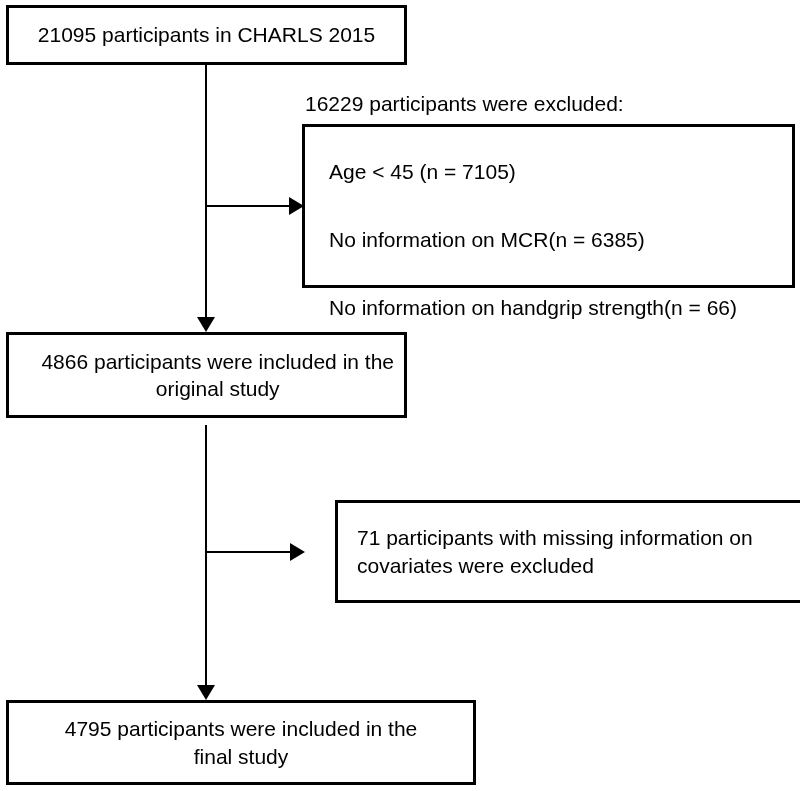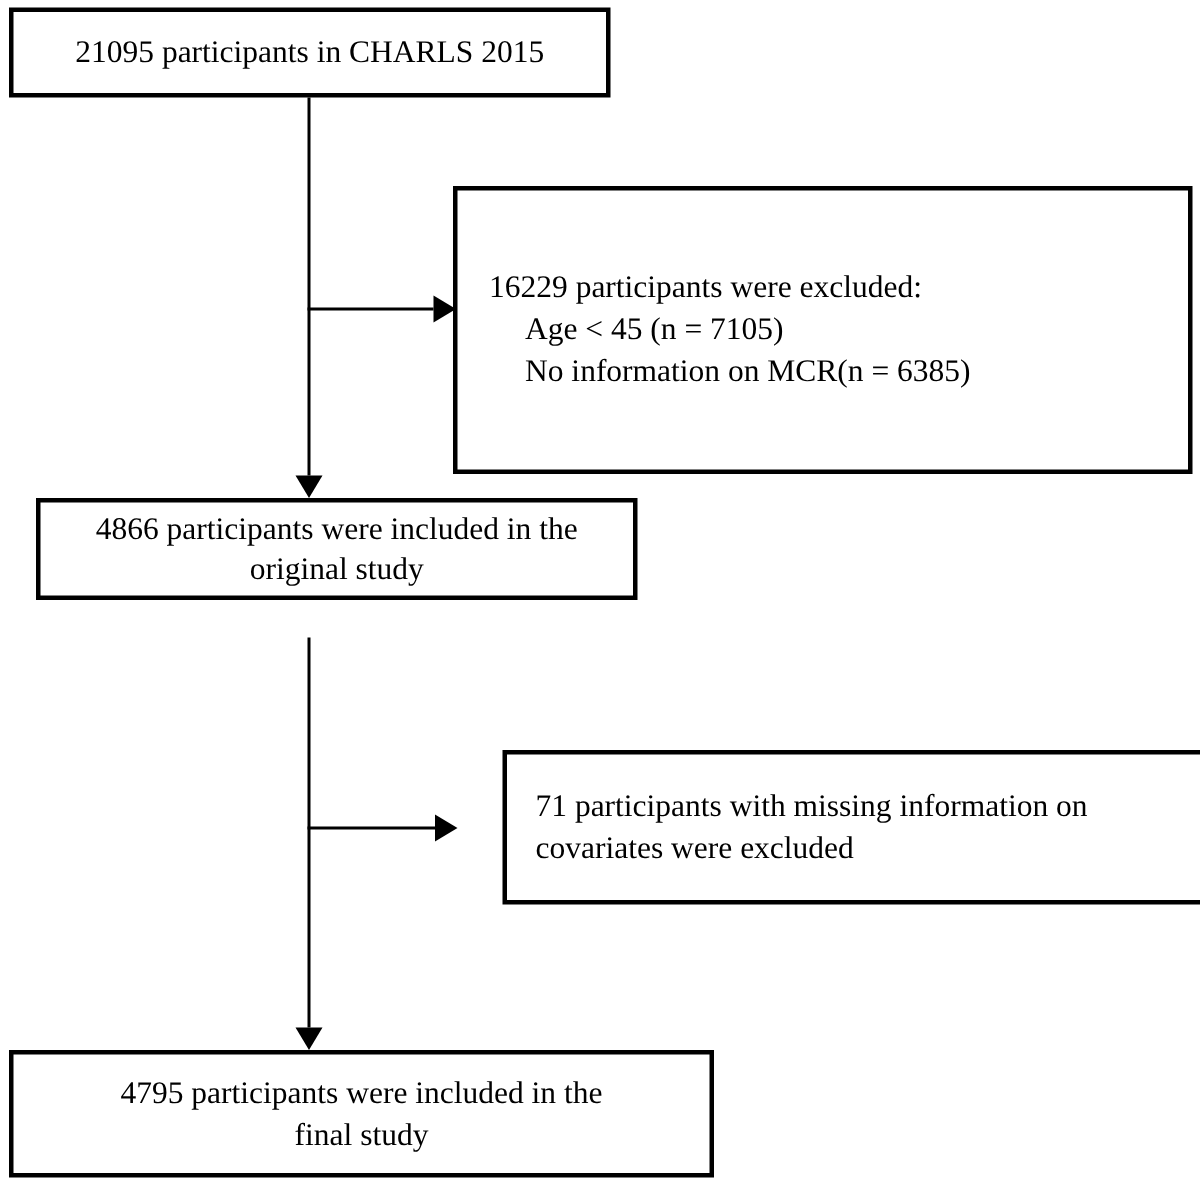--- a/index.html
+++ b/index.html
@@ -5,21 +5,21 @@
   html, body {
     margin: 0;
     padding: 0;
     background: #ffffff;
   }
   #flowchart {
     position: relative;
     width: 800px;
     height: 791px;
     background: #ffffff;
-    font-family: Liberation Serif, serif;
+    font-family: Liberation Sans, sans-serif;
     color: #000000;
     overflow: hidden;
   }
   .node {
     position: absolute;
     box-sizing: border-box;
     border: 3px solid #000000;
     background: #ffffff;
     display: flex;
     align-items: center;
@@ -38,21 +38,21 @@
   .node.left-align .node-text {
     text-align: left;
     padding: 0 0 0 19px;
   }
   .excl-list {
     font-size: 21px;
     line-height: 1.33;
     text-align: left;
   }
   .excl-head { display: block; }
-  .excl-item { display: block; padding-left: 24px; }
+  .excl-item { display: block; padding-left: 24px; margin-top: 40px; }
 
   
   .trunk {
     position: absolute;
     width: 2px;
     background: #000000;
   }
   .branch {
     position: absolute;
     height: 2px;
@@ -83,29 +83,30 @@
   <div class="node" style="left:6px; top:5px; width:401px; height:60px;">
     <span class="node-text">21095 participants in CHARLS 2015</span>
   </div>
 
   <div class="trunk" style="left:205px; top:65px; width:2px; height:252px;"></div>
   <div class="arrow-down" style="left:197px; top:317px;"></div>
 
   <div class="branch" style="left:205px; top:205px; width:84px; height:2px;"></div>
   <div class="arrow-right" style="left:289px; top:197px;"></div>
 
-  <div class="node left-align" style="left:302px; top:124px; width:493px; height:192px;padding-left:21px;">
+  <div class="node left-align" style="left:302px; top:124px; width:493px; height:164px;">
     <span class="excl-list">
       <span class="excl-head">16229 participants were excluded:</span>
       <span class="excl-item">Age &lt; 45 (n = 7105)</span>
       <span class="excl-item">No information on MCR(n = 6385)</span>
+      <span class="excl-item">No information on handgrip strength(n = 66)</span>
     </span>
   </div>
 
-  <div class="node" style="left:24px; top:332px; width:401px; height:68px;">
+  <div class="node" style="left:6px; top:332px; width:401px; height:86px;justify-content:flex-end;">
     <span class="node-text">4866 participants were included in the
 original study</span>
   </div>
 
   <div class="trunk" style="left:205px; top:425px; width:2px; height:260px;"></div>
   <div class="arrow-down" style="left:197px; top:685px;"></div>
 
   <div class="branch" style="left:205px; top:551px; width:85px; height:2px;"></div>
   <div class="arrow-right" style="left:290px; top:543px;"></div>
 

